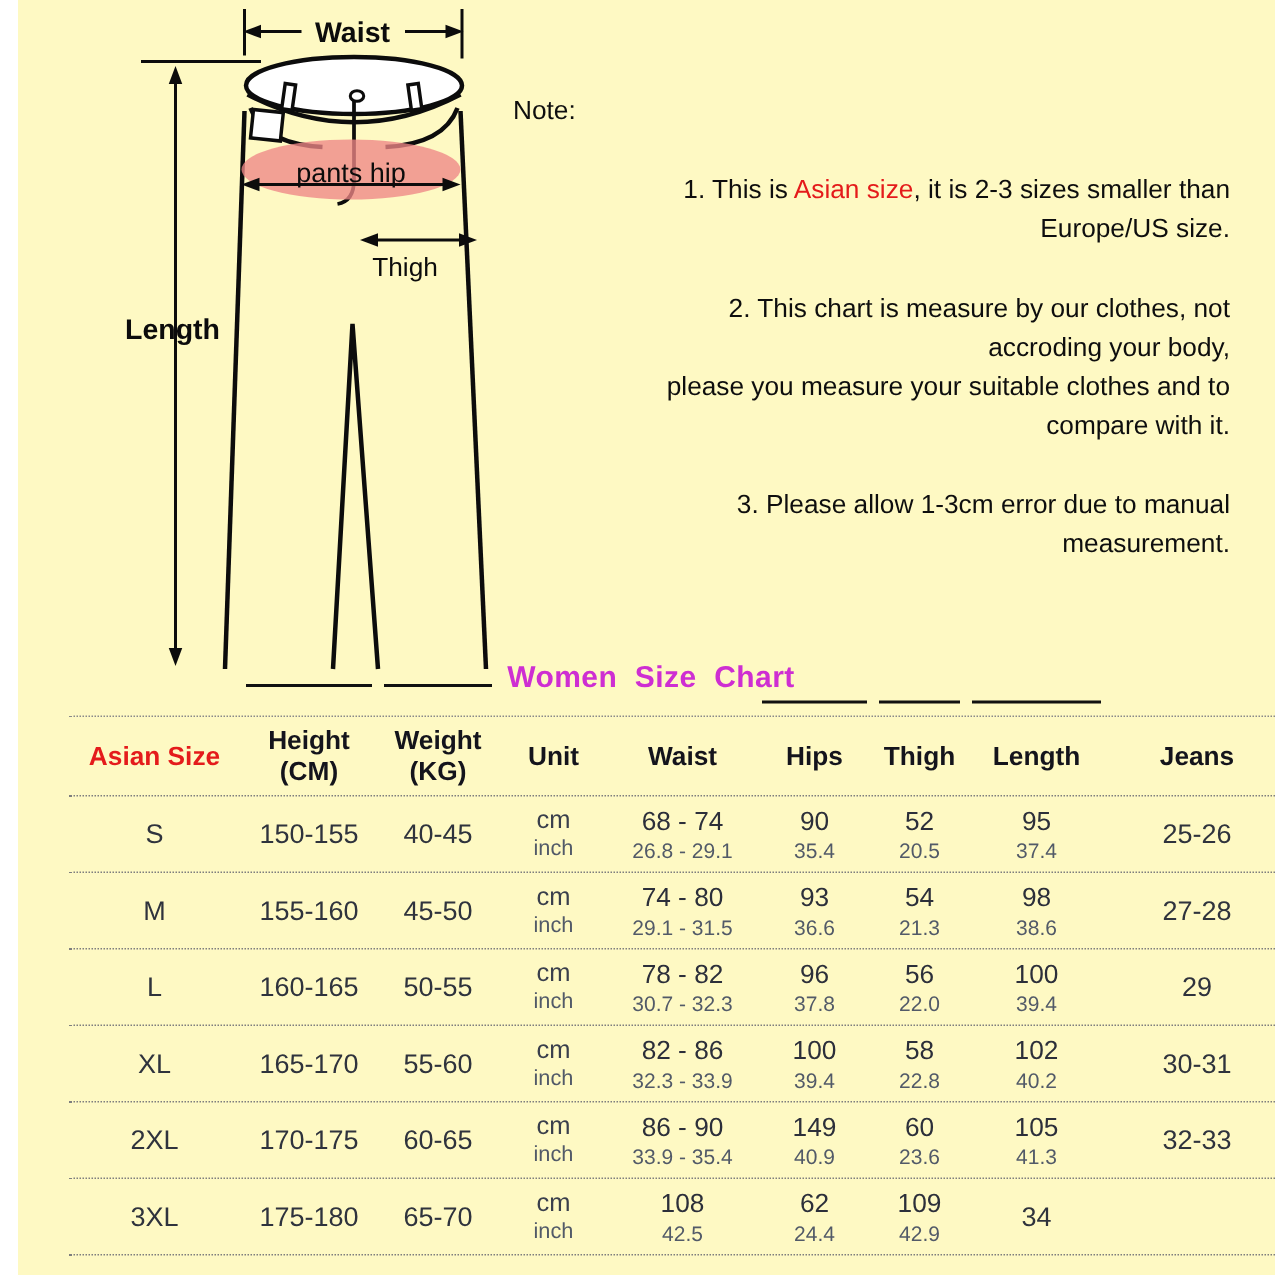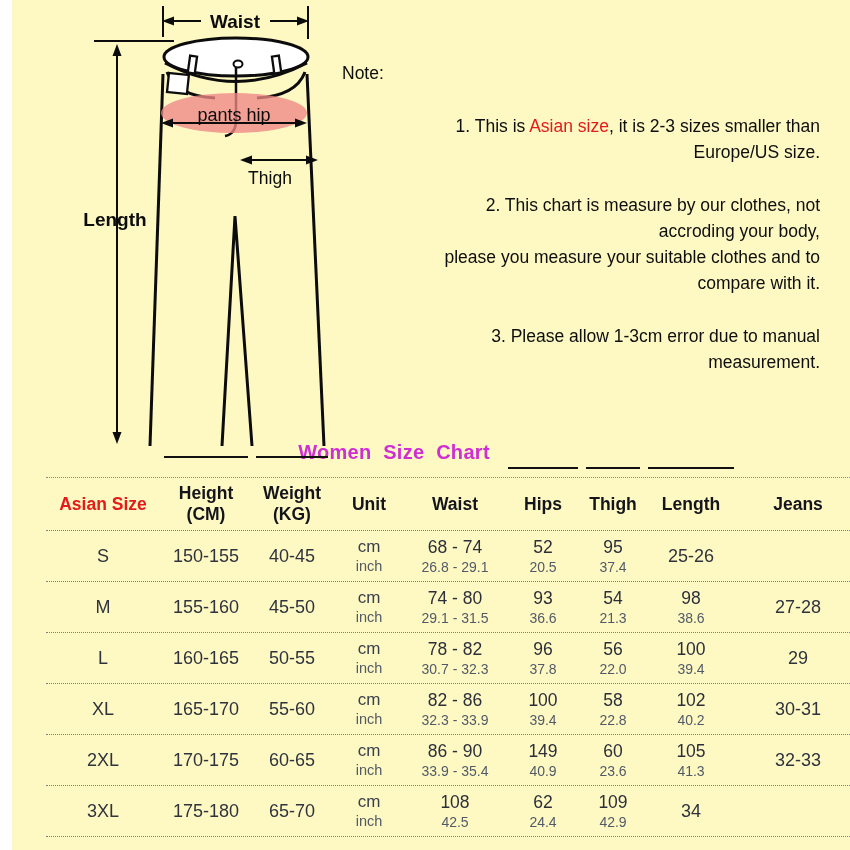--- a/index.html
+++ b/index.html
@@ -14,21 +14,21 @@
 
   
   .notes { position:absolute; left:330px; top:60px; width:478px;
            font-size:17.5px; line-height:26px; color:#0e0e0e; }
   .notes p { margin:0; white-space:pre-line; }
   .notes p + p { margin-top:27px;text-align:right; }
 
   
   .chart-title { position:absolute; top:441px; left:0; width:764px;
                  text-align:center; font-size:20px; font-weight:bold;
-                 white-space:pre; letter-spacing:.3px; }
+                 white-space:pre; letter-spacing:.3px;padding-left:40px; }
 
   
   .size-table { position:absolute; top:477px; left:34px; width:812px; }
   .trow, .thead {
     display:grid;
     grid-template-columns:114px 92px 80px 74px 98px 78px 62px 94px 120px;
     align-items:center; text-align:center;
   }
   .thead { min-height:52px; border-top:1px dotted #8a8a8a;
            font-weight:bold; font-size:17.5px; color:#14141c; }
@@ -137,20 +137,24 @@
         <div>40-45</div>
         <div>
           <div class="unit-cm">cm</div>
           <div class="unit-in">inch</div>
         </div>
         <div>
           <div class="cm-line">68 - 74</div>
           <div class="in-line">26.8 - 29.1</div>
         </div>
         <div>
+          <div class="cm-line">90</div>
+          <div class="in-line">35.4</div>
+        </div>
+        <div>
           <div class="cm-line">52</div>
           <div class="in-line">20.5</div>
         </div>
         <div>
           <div class="cm-line">95</div>
           <div class="in-line">37.4</div>
         </div>
         <div>25-26</div>
       </div>
       <div class="trow">

